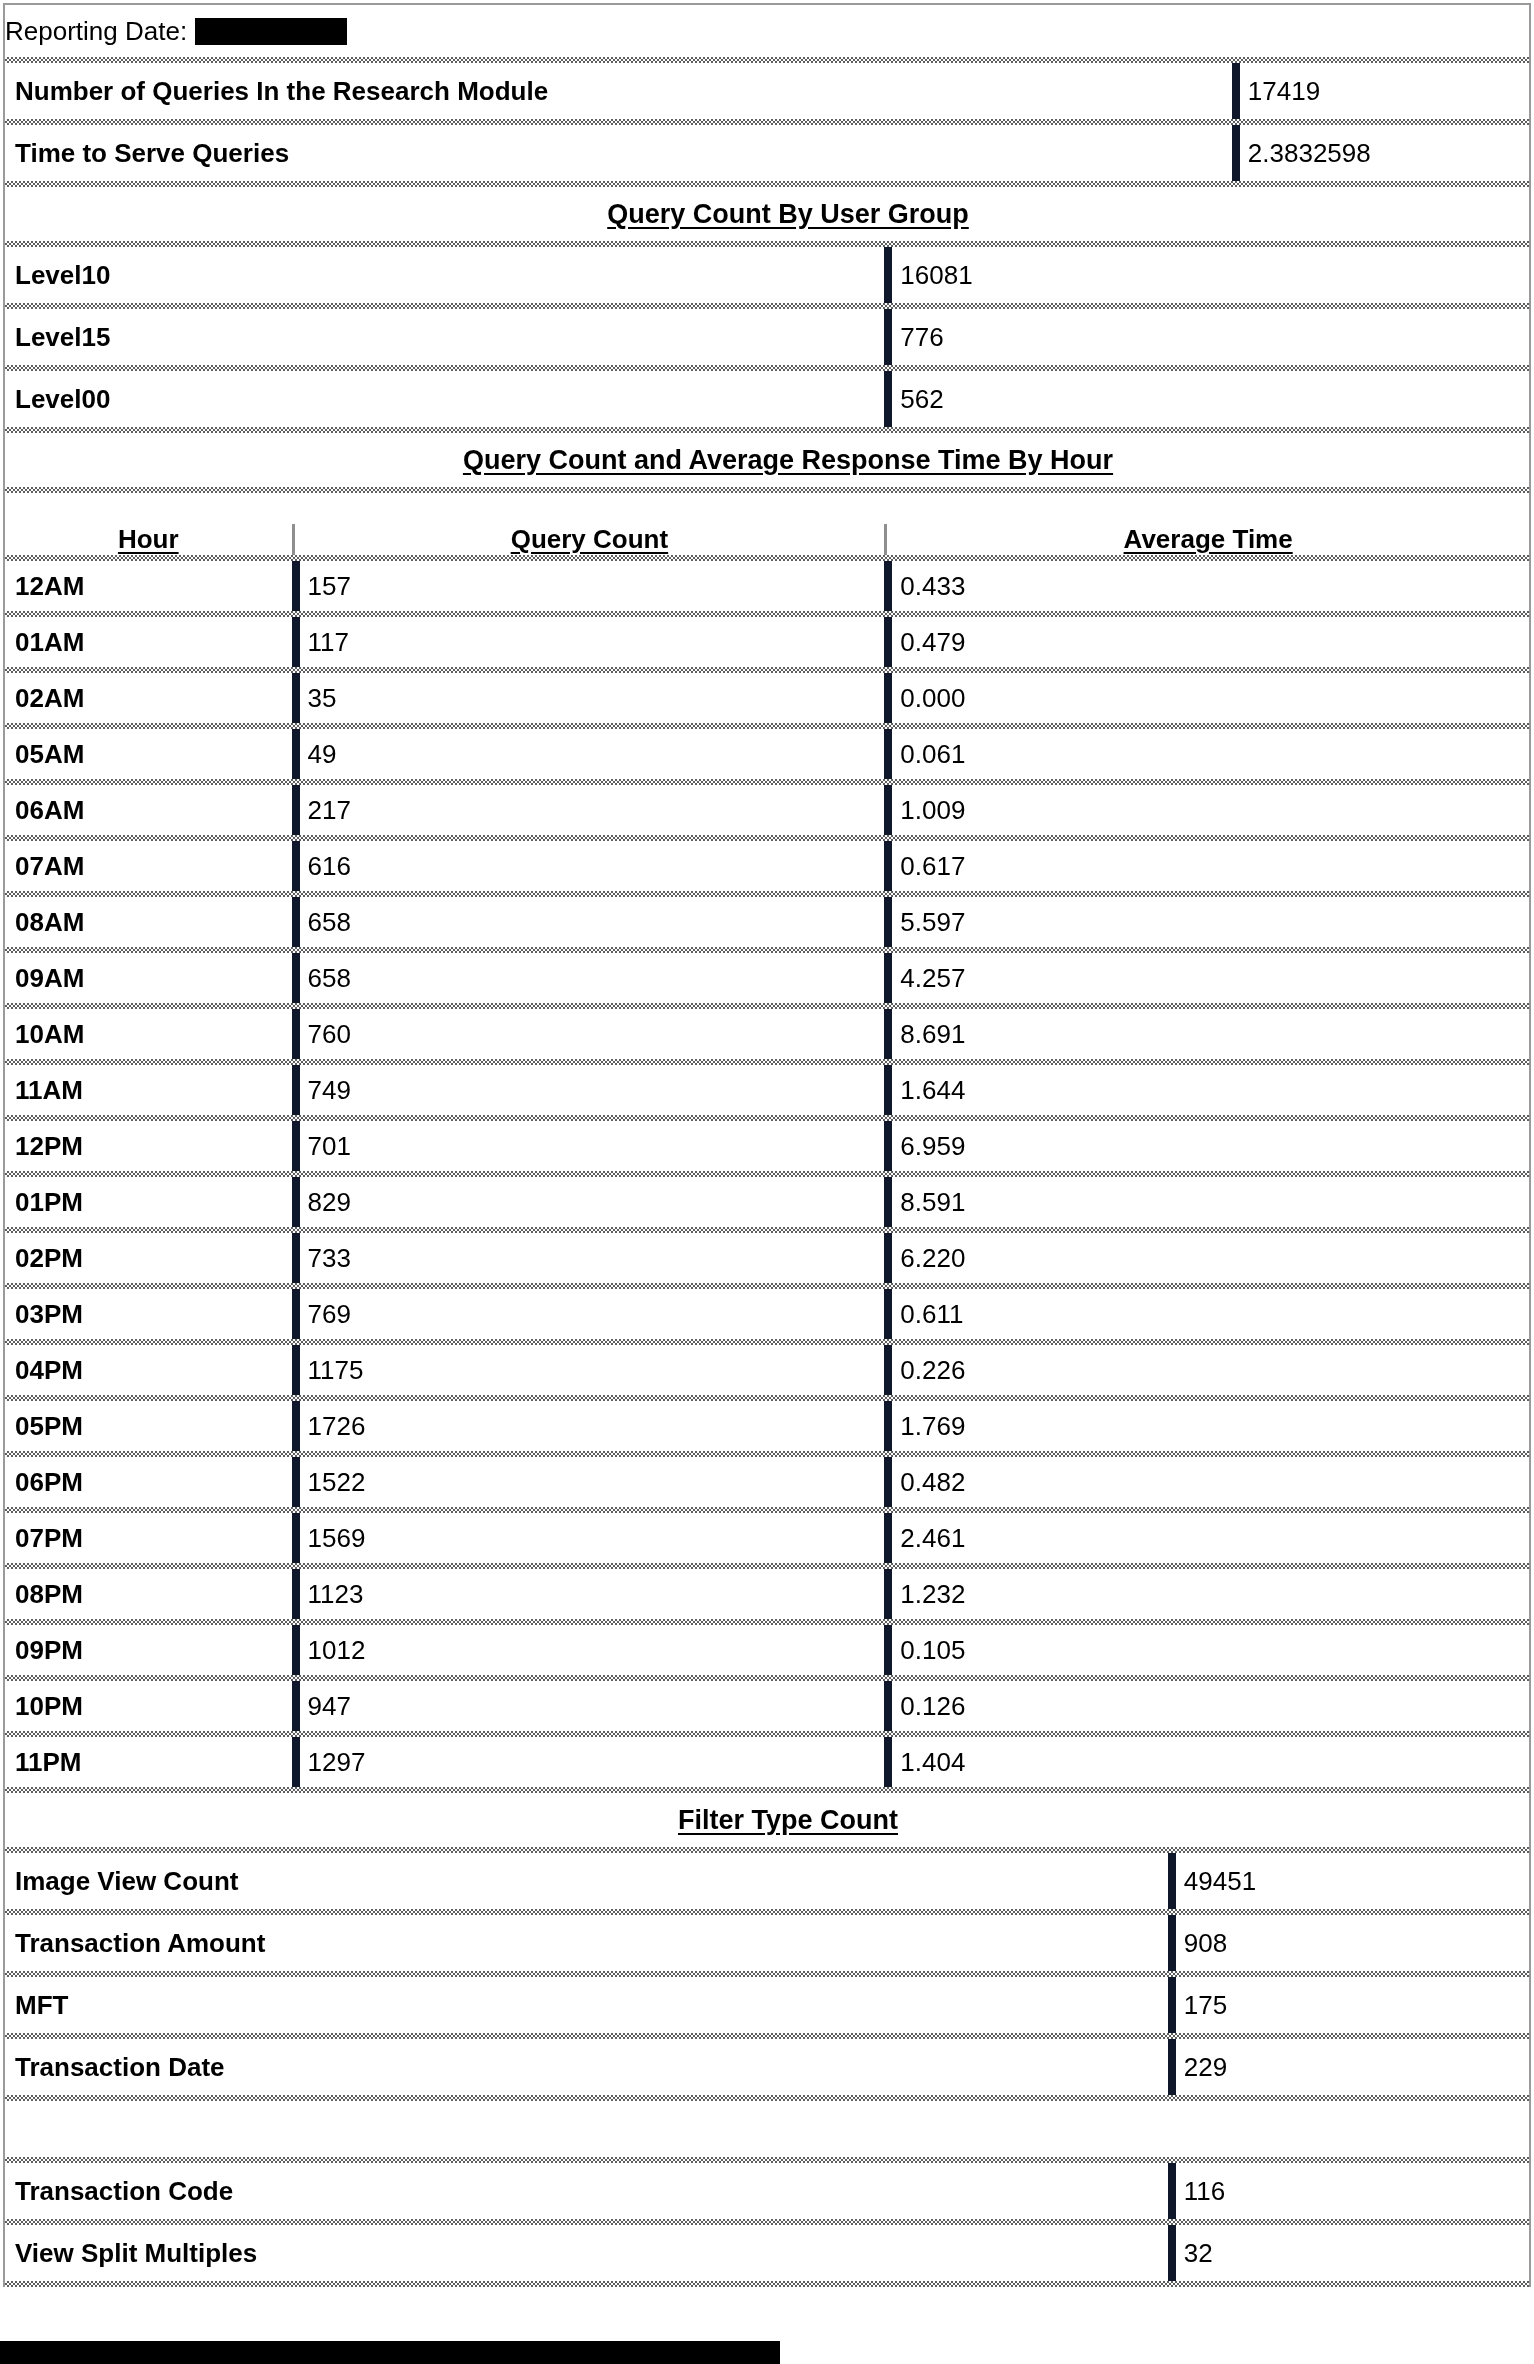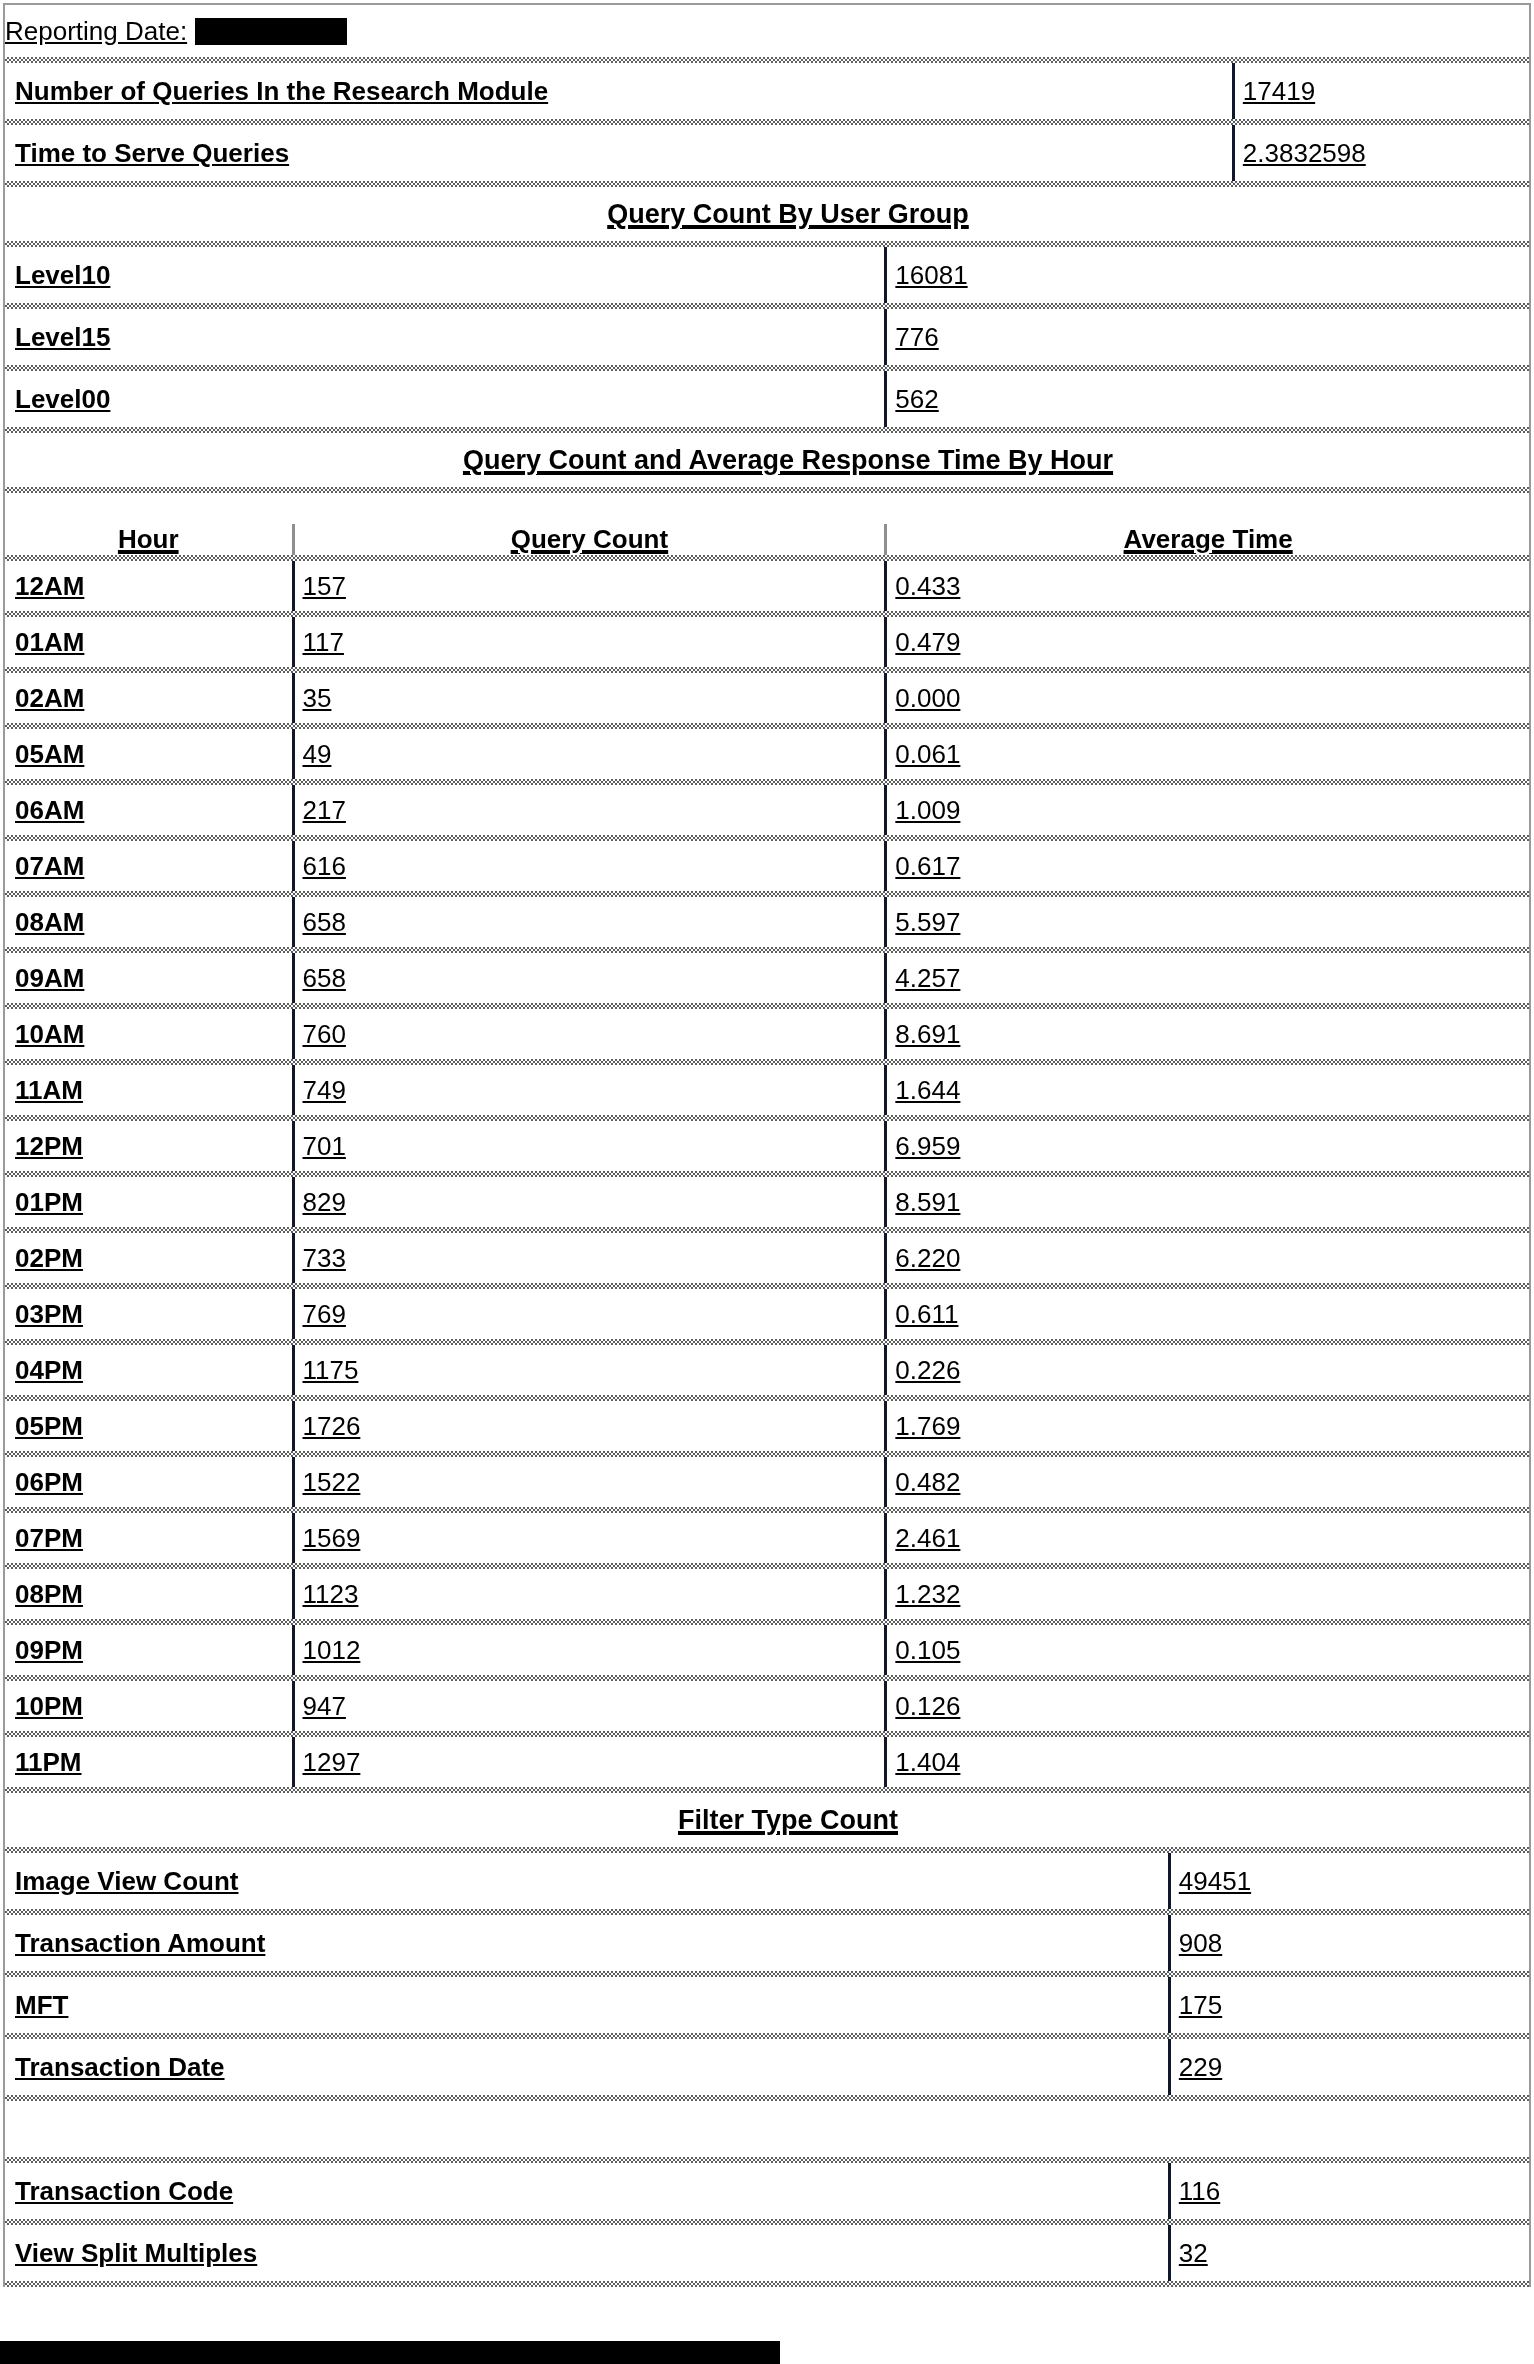--- a/index.html
+++ b/index.html
@@ -8,21 +8,20 @@
     background: #ffffff;
     font-family: "Liberation Sans", sans-serif;
     color: #000000;
   }
   .page {
     position: relative;
     width: 1534px;
     height: 2364px;
     background: #ffffff;
     overflow: hidden;
-    text-decoration: underline;
   }
   .doc {
     margin: 3px 3px 0 3px;
     border-left: 2px solid #9a9a9a;
     border-right: 2px solid #9a9a9a;
     border-top: 2px solid #9a9a9a;
   }
   
   .sep {
     height: 6px;
@@ -45,21 +44,21 @@
     align-items: center;
     box-sizing: border-box;
     overflow: hidden;
     white-space: nowrap;
   }
   .lbl {
     font-weight: 700;
     padding-left: 10px;
   }
   .val {
-    border-left: 3px solid #0f172a;
+    border-left: 8px solid #0f172a;
     padding-left: 8px;
     font-weight: 400;
   }
   .section-h {
     display: flex;
     align-items: center;
     justify-content: center;
     height: 54px;
     font-size: 27px;
     font-weight: 700;

